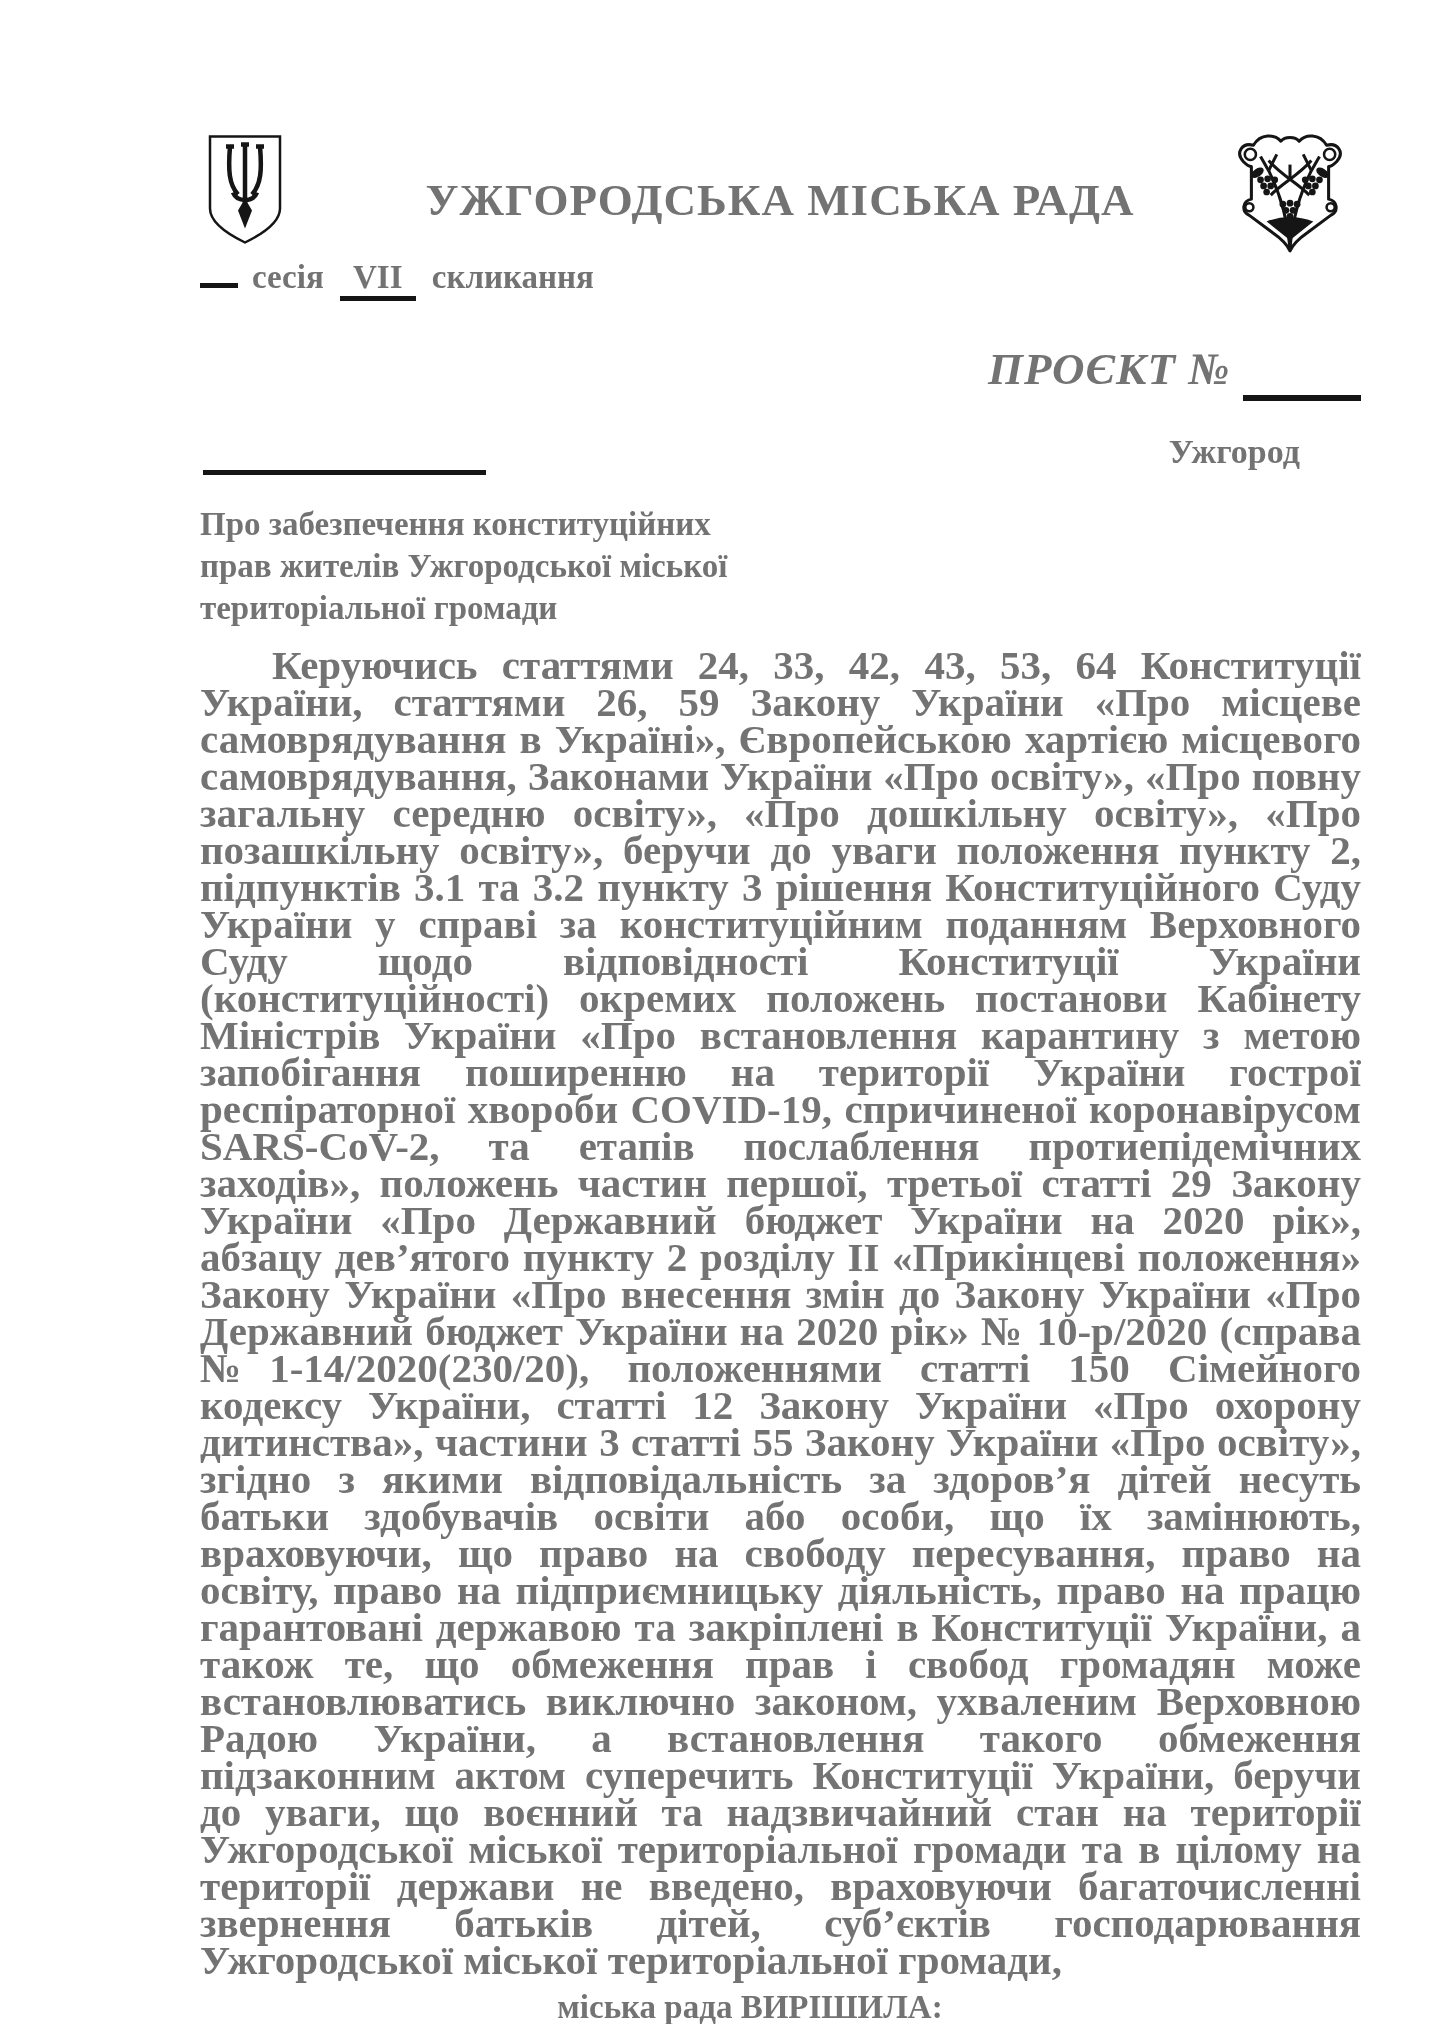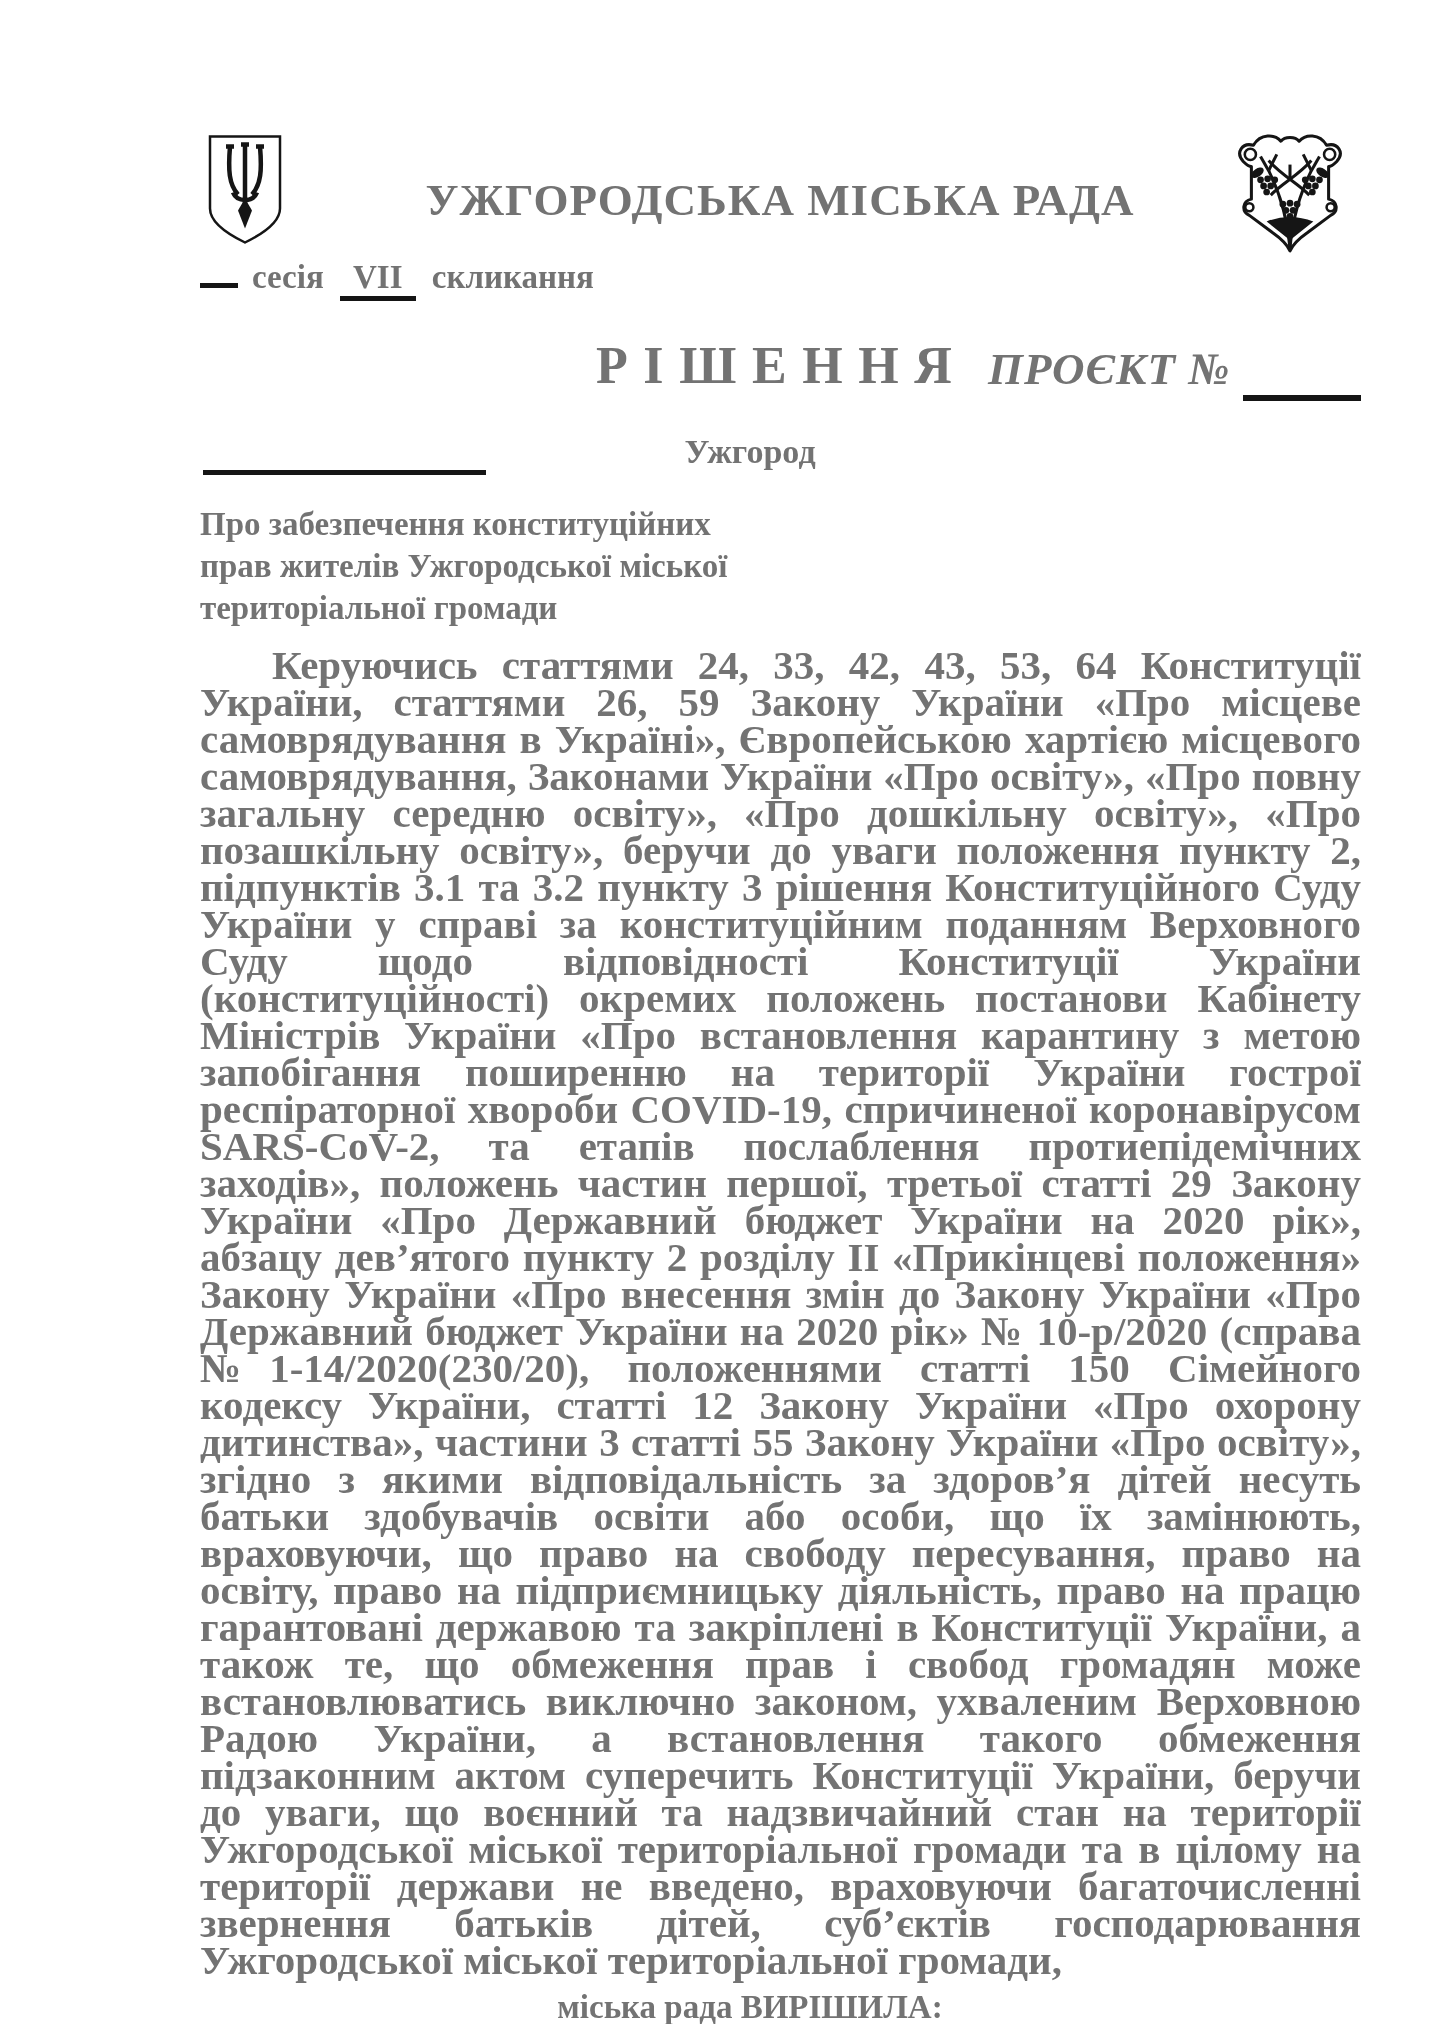--- a/index.html
+++ b/index.html
@@ -47,21 +47,21 @@
     border-bottom:6px solid #151515;
   }
   
   .city-row{position:absolute;left:200px;top:430px;width:1160px;height:46px;}
   .date-blank{
     position:absolute;left:3px;top:0;width:283px;height:40px;
     border-bottom:5px solid #151515;
   }
   .city-wrap{
     position:absolute;left:0;top:0;width:1100px;
-    text-align:center;font-size:34px;font-weight:bold;line-height:44px;
+    text-align:right;font-size:34px;font-weight:bold;line-height:44px;
   }
   
   .subject{
     position:absolute;left:200px;top:503px;width:760px;
     font-size:33px;font-weight:bold;line-height:42px;
   }
   
   .main{position:absolute;left:200px;top:647px;width:1161px;}
   .preamble{
     margin:0;font-size:41px;line-height:37px;
@@ -139,21 +139,20 @@
     </g>
   </svg>
 
   <div class="session-line">
     <span class="session-blank"></span><span>сесія</span>
     <span class="conv-number">VII</span>
     <span>скликання</span>
   </div>
 
   <div class="decision-row">
-    <span class="decision-title">РІШЕННЯ</span>
     <span class="project-label">ПРОЄКТ №</span>
     <span class="project-blank"></span>
   </div>
 
   <div class="city-row">
     <span class="date-blank"></span>
     <div class="city-wrap">
       <span>Ужгород</span>
     </div>
   </div>

